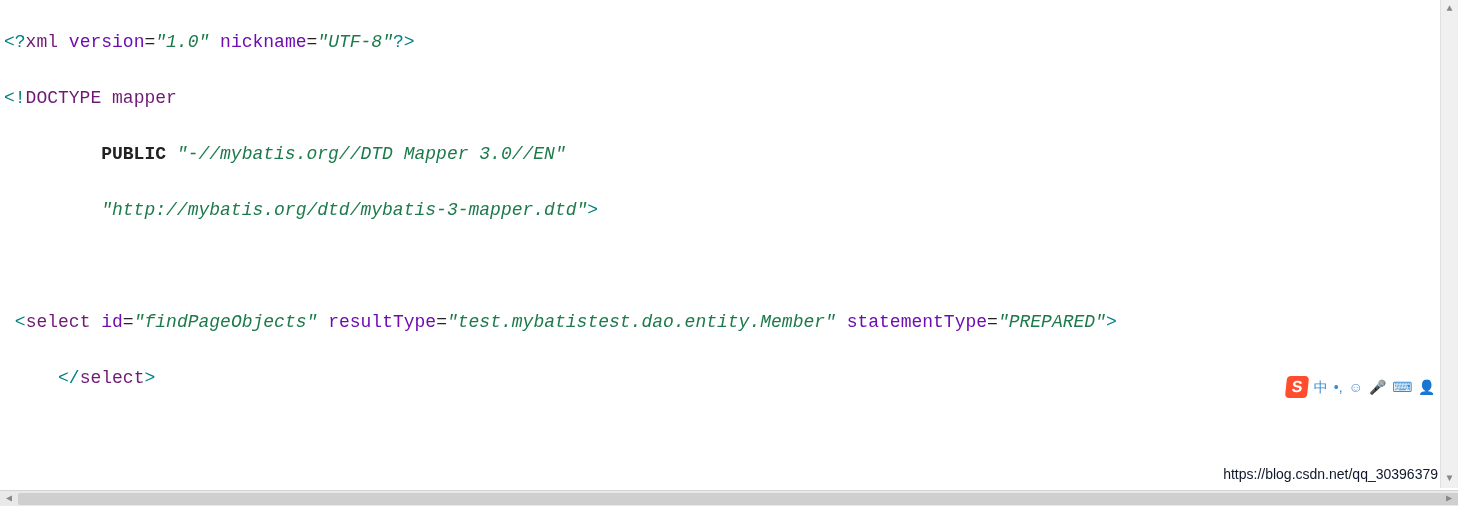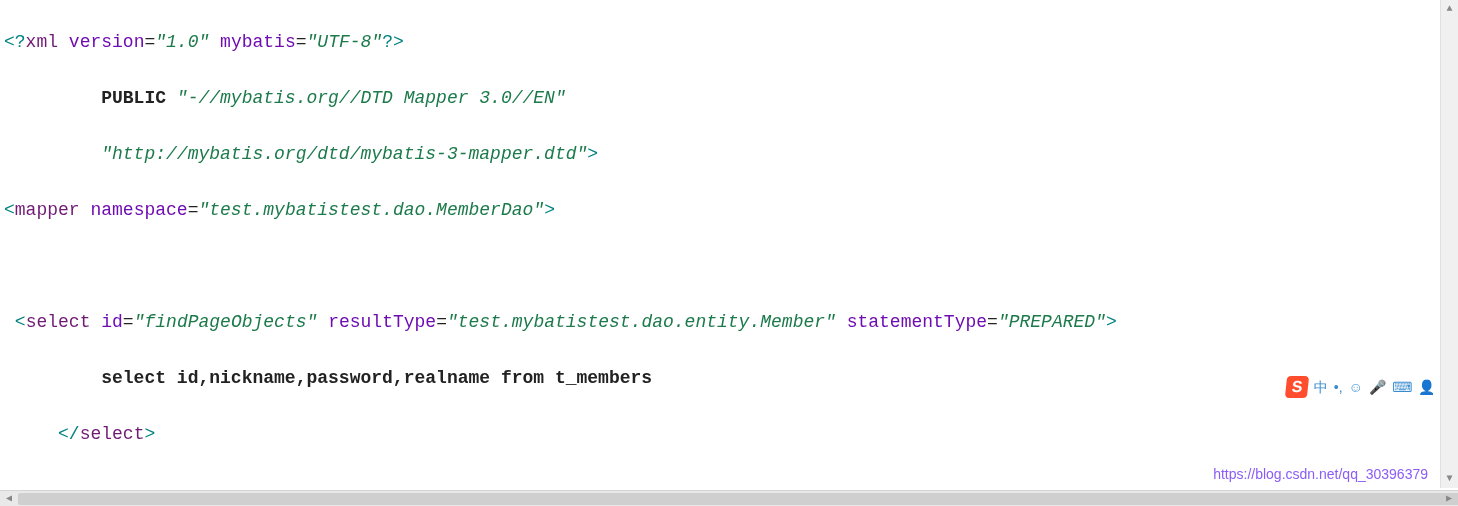--- a/index.html
+++ b/index.html
@@ -67,23 +67,23 @@
     position: absolute;
     left: 18px;
     top: 2px;
     height: 12px;
     background: #cfcfcf;
     border-radius: 2px;
     width: 99%;
   }
   .watermark {
     position: absolute;
-    right: 30px;
+    right: 20px;
     bottom: 18px;
-    color: #8b5cf6;
+    color: #0f172a;
     font-family: Arial, sans-serif;
     font-size: 14px;
     font-style: normal;
     pointer-events: none;
   }
   .ime {
     position: absolute;
     right: 22px;
     bottom: 108px;
     height: 22px;
@@ -106,27 +106,26 @@
   }
   .ime .ctl {
     color: #3a8ccf;
     font-size: 14px;
   }
 </style>
 </head>
 <body>
 
 <div class="editor">
-<span class="line"><span class="sym">&lt;?</span><span class="tag">xml</span> <span class="attr">version</span><span class="eq">=</span><span class="str">"1.0"</span> <span class="attr">mybatis</span><span class="eq">=</span><span class="str">"UTF-8"</span><span class="sym">?&gt;</span></span>
+<span class="line"><span class="sym">&lt;?</span><span class="tag">xml</span> <span class="attr">version</span><span class="eq">=</span><span class="str">"1.0"</span> <span class="attr">nickname</span><span class="eq">=</span><span class="str">"UTF-8"</span><span class="sym">?&gt;</span></span>
+<span class="line"><span class="sym">&lt;!</span><span class="tag">DOCTYPE</span> <span class="tag">mapper</span></span>
 <span class="line">         <span class="txt">PUBLIC</span> <span class="str">"-//mybatis.org//DTD Mapper 3.0//EN"</span></span>
 <span class="line">         <span class="str">"http://mybatis.org/dtd/mybatis-3-mapper.dtd"</span><span class="sym">&gt;</span></span>
-<span class="line"><span class="sym">&lt;</span><span class="tag">mapper</span> <span class="attr">namespace</span><span class="eq">=</span><span class="str">"test.mybatistest.dao.MemberDao"</span><span class="sym">&gt;</span></span>
 <span class="line"> </span>
 <span class="line"> <span class="sym">&lt;</span><span class="tag">select</span> <span class="attr">id</span><span class="eq">=</span><span class="str">"findPageObjects"</span> <span class="attr">resultType</span><span class="eq">=</span><span class="str">"test.mybatistest.dao.entity.Member"</span> <span class="attr">statementType</span><span class="eq">=</span><span class="str">"PREPARED"</span><span class="sym">&gt;</span></span>
-<span class="line">         <span class="txt">select id,nickname,password,realname from t_members</span></span>
 <span class="line">     <span class="sym">&lt;/</span><span class="tag">select</span><span class="sym">&gt;</span></span>
 
 
 
 
 
 
 
 </div>
 

